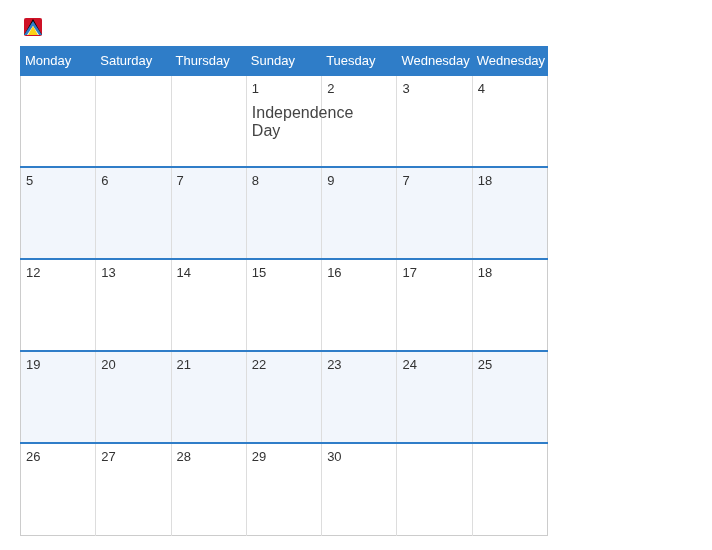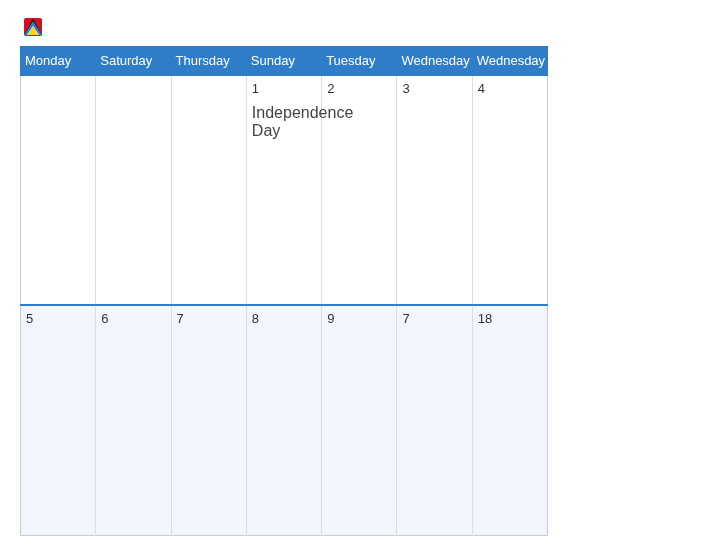--- a/index.html
+++ b/index.html
@@ -181,15 +181,80 @@
           <td>
             <span class="day-number">9</span>
           </td>
           <td>
             <span class="day-number">7</span>
           </td>
           <td>
             <span class="day-number">18</span>
           </td>
         </tr>
+        <tr>
+          <td>
+            <span class="day-number">12</span>
+          </td>
+          <td>
+            <span class="day-number">13</span>
+          </td>
+          <td>
+            <span class="day-number">14</span>
+          </td>
+          <td>
+            <span class="day-number">15</span>
+          </td>
+          <td>
+            <span class="day-number">16</span>
+          </td>
+          <td>
+            <span class="day-number">17</span>
+          </td>
+          <td>
+            <span class="day-number">18</span>
+          </td>
+        </tr>
+        <tr>
+          <td>
+            <span class="day-number">19</span>
+          </td>
+          <td>
+            <span class="day-number">20</span>
+          </td>
+          <td>
+            <span class="day-number">21</span>
+          </td>
+          <td>
+            <span class="day-number">22</span>
+          </td>
+          <td>
+            <span class="day-number">23</span>
+          </td>
+          <td>
+            <span class="day-number">24</span>
+          </td>
+          <td>
+            <span class="day-number">25</span>
+          </td>
+        </tr>
+        <tr>
+          <td>
+            <span class="day-number">26</span>
+          </td>
+          <td>
+            <span class="day-number">27</span>
+          </td>
+          <td>
+            <span class="day-number">28</span>
+          </td>
+          <td>
+            <span class="day-number">29</span>
+          </td>
+          <td>
+            <span class="day-number">30</span>
+          </td>
+          <td class="empty-cell"></td>
+          <td class="empty-cell"></td>
+        </tr>
       </tbody>
   </table>
 </div>
 
 </body></html>

